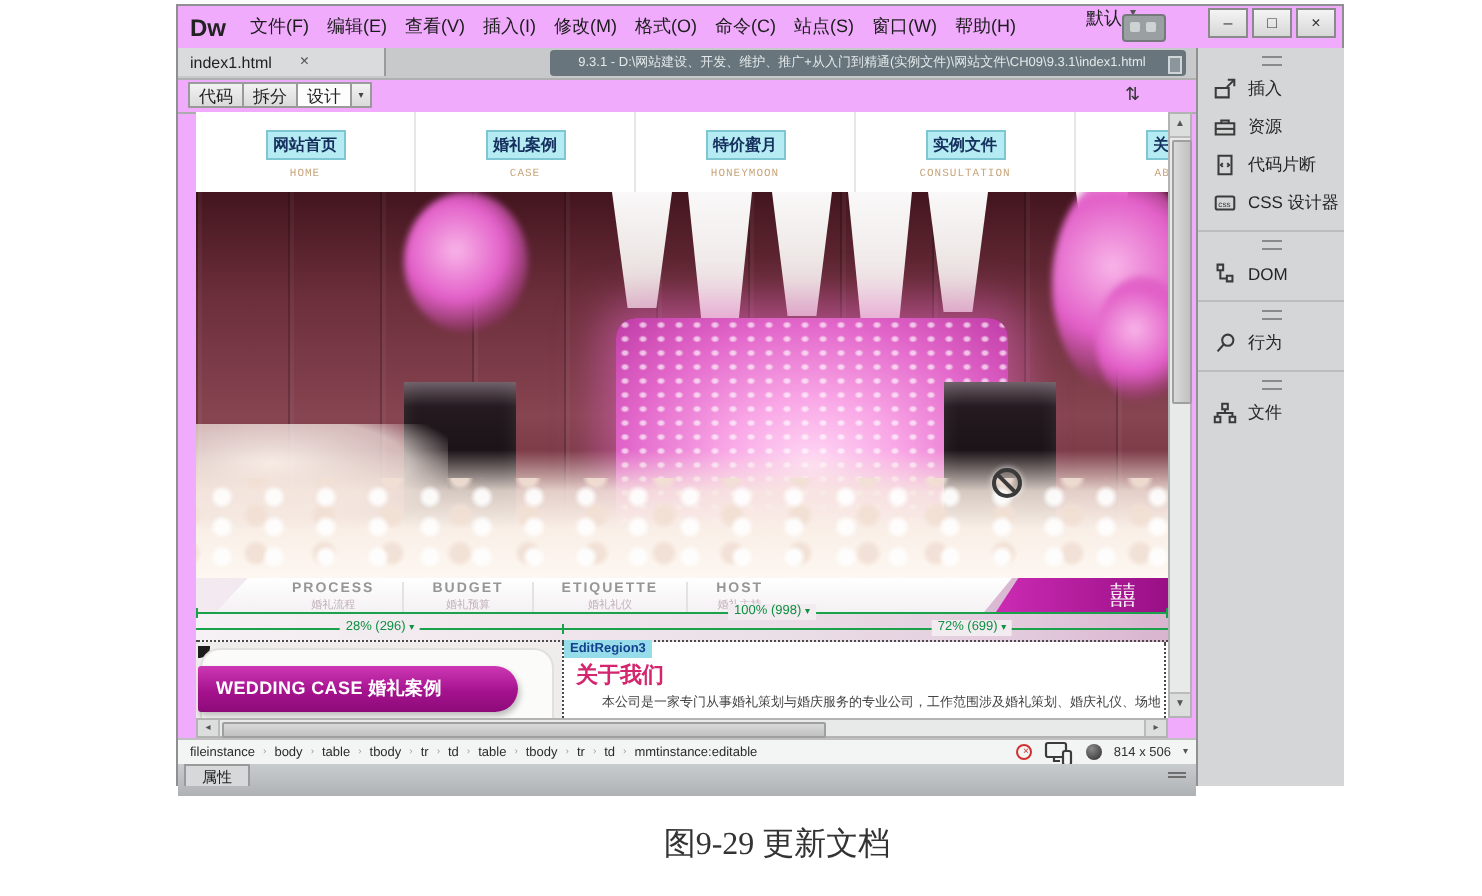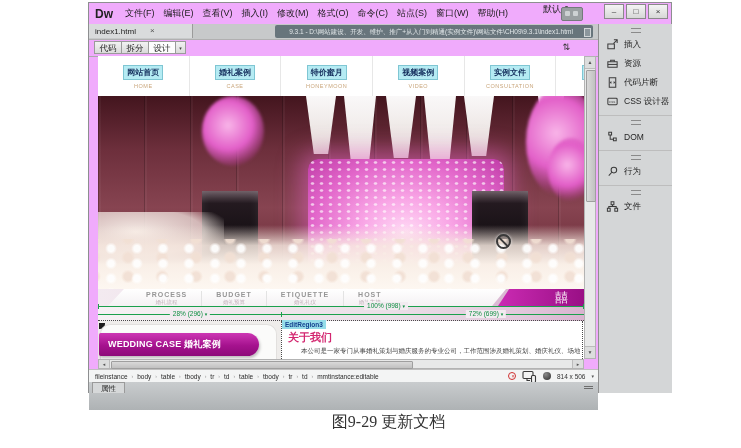--- a/index.html
+++ b/index.html
@@ -31,21 +31,21 @@
   
   .toolbar{position:absolute;left:0;top:36px;width:509px;height:17px;border-bottom:1px solid #aaacad;}
   .viewbtns{position:absolute;left:5px;top:2px;display:flex;}
   .vb{min-width:28px;height:13px;background:linear-gradient(180deg,#f2f2f2,#dadada);border:1px solid #9a9a9a;font-size:8.5px;line-height:12px;text-align:center;color:#222;padding:0 3px;margin-right:-1px;box-sizing:border-box;}
   .vb.active{background:#fdfdfd;}
   .vbdrop{width:11px;height:13px;background:linear-gradient(180deg,#f2f2f2,#dadada);border:1px solid #9a9a9a;font-size:5px;line-height:12px;text-align:center;color:#444;box-sizing:border-box;}
   .syncicon{position:absolute;right:28px;top:3px;font-size:9px;color:#333;}
 
   
   .canvas{position:absolute;left:9px;top:53px;width:486px;height:303px;background:#fff;overflow:hidden;}
-  .navrow{position:absolute;left:0;top:0;width:549px;height:40px;display:flex;}
+  .navrow{position:absolute;left:0;top:0;width:549px;height:40px;display:flex;font-family:Liberation Mono, monospace;}
   .navitem{flex:1;border-right:1px solid #e7e7e7;display:flex;flex-direction:column;align-items:center;justify-content:center;padding-top:2px;}
   .navitem:last-child{border-right:none;}
   .navbox{background:#b5ebf3;border:1px solid #7fc6d3;font-size:8px;font-weight:bold;color:#16305e;padding:1px 3px;white-space:nowrap;}
   .naven{margin-top:3px;font-size:5.5px;letter-spacing:.5px;color:#c9a67c;}
 
   
   .photo{position:absolute;left:0;top:40px;width:486px;height:193px;overflow:hidden;background:linear-gradient(180deg,#43151e 0%,#6d2f3c 28%,#874451 58%,#70313d 80%,#5c2531 100%);}
   .wallpanels{position:absolute;inset:0;background:repeating-linear-gradient(90deg,rgba(0,0,0,.20) 0 1px,rgba(255,255,255,.04) 1px 3px,rgba(0,0,0,0) 3px 46px);}
   .drape{position:absolute;top:0;background:linear-gradient(180deg,#ffffff,#efe9e6 70%,#ded3cf);clip-path:polygon(0 0,100% 0,74% 100%,26% 100%);opacity:.97;}
   .d1{left:208px;width:30px;height:58px;}
@@ -118,21 +118,21 @@
   .tag{font-size:6.5px;color:#2a2a2a;white-space:nowrap;}
   .tagsep{font-size:5px;color:#999;}
   .statusright{margin-left:auto;display:flex;align-items:center;gap:6px;}
   .noicon{position:relative;width:8px;height:8px;border:1px solid #d03030;border-radius:50%;box-sizing:border-box;}
   .noicon span{position:absolute;left:0;top:-1px;width:8px;text-align:center;font-size:5px;color:#d03030;line-height:8px;}
   .sphere{width:8px;height:8px;border-radius:50%;background:radial-gradient(circle at 35% 30%,#8a8a8a,#2b2b2b);}
   .wsize{font-size:6.5px;color:#333;white-space:nowrap;}
   .szcaret{font-size:5px;color:#555;}
 
   
-  .propsbar{position:absolute;left:0;top:379px;width:509px;height:28px;background:linear-gradient(180deg,#c9ccce,#aeb2b4);}
+  .propsbar{position:absolute;left:0;top:379px;width:509px;height:16px;background:linear-gradient(180deg,#c9ccce,#aeb2b4);}
   .propstab{position:absolute;left:3px;top:0;height:11px;padding:0 8px;background:#d6d8d9;border:1px solid #9a9a9a;border-bottom:none;font-size:7.5px;line-height:11px;color:#222;box-sizing:border-box;}
   .propgrip{position:absolute;right:5px;top:4px;width:9px;height:1px;background:#6d6d6d;box-shadow:0 2px 0 #6d6d6d;}
 
   
   .rpanel{position:absolute;left:509px;top:21px;width:74px;height:369px;background:#d4d6d7;border-left:1px solid #909090;box-sizing:border-box;}
   .phandle{width:10px;height:3px;border-top:1px solid #8a8a8a;border-bottom:1px solid #8a8a8a;margin:4px auto 2px auto;}
   .pdiv{height:0;border-top:1px solid #bdbdbd;margin-top:4px;}
   .pitem{display:flex;align-items:center;gap:5px;padding:3px 0 3px 7px;}
   .pitem svg{flex:none;}
   .plabel{font-size:8.5px;color:#252525;white-space:nowrap;}
@@ -201,24 +201,20 @@
             <span class="navbox">网站首页</span>
             <span class="naven">HOME</span>
           </div>
         <div class="navitem">
             <span class="navbox">婚礼案例</span>
             <span class="naven">CASE</span>
           </div>
         <div class="navitem">
             <span class="navbox">特价蜜月</span>
             <span class="naven">HONEYMOON</span>
-          </div>
-        <div class="navitem">
-            <span class="navbox">视频案例</span>
-            <span class="naven">VIDEO</span>
           </div>
         <div class="navitem">
             <span class="navbox">实例文件</span>
             <span class="naven">CONSULTATION</span>
           </div>
         <div class="navitem">
             <span class="navbox">关于我们</span>
             <span class="naven">ABOUT US</span>
           </div>
       </div>

